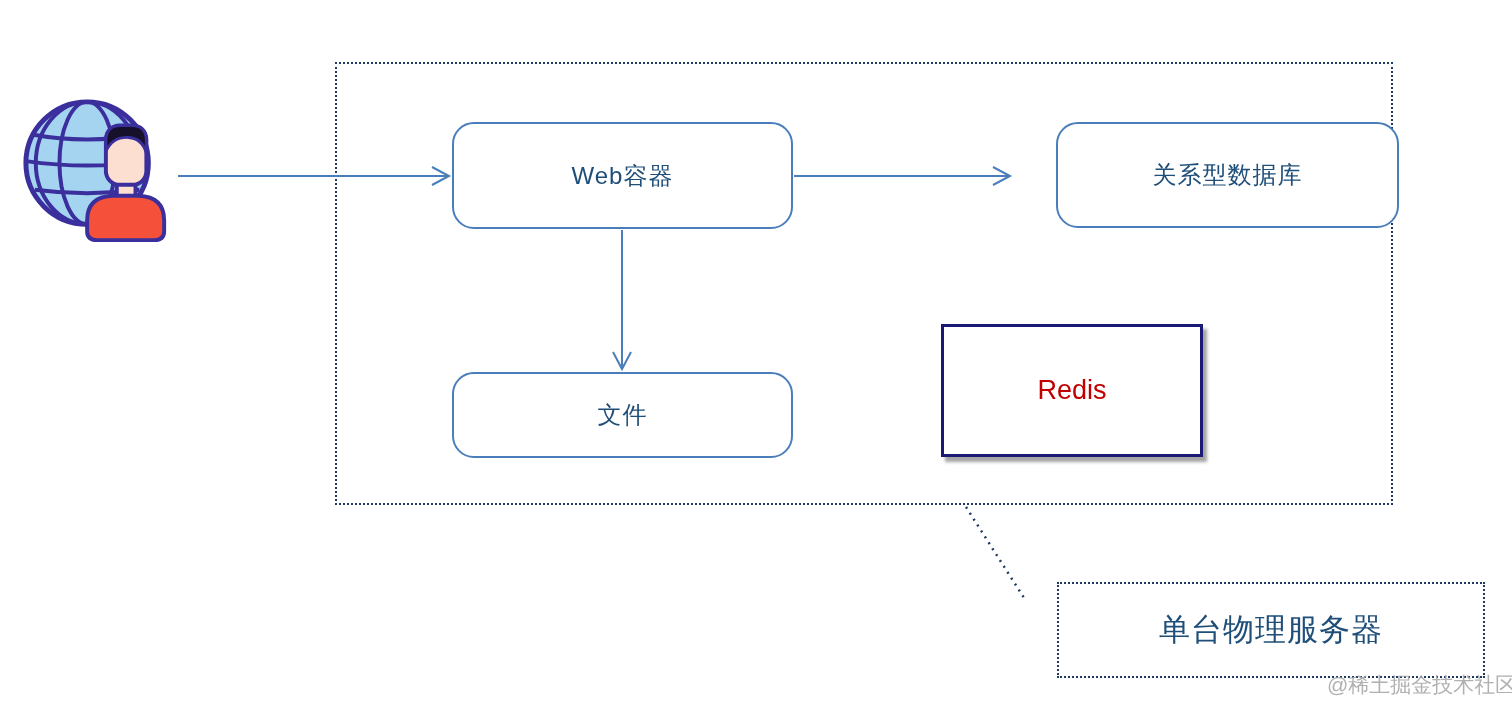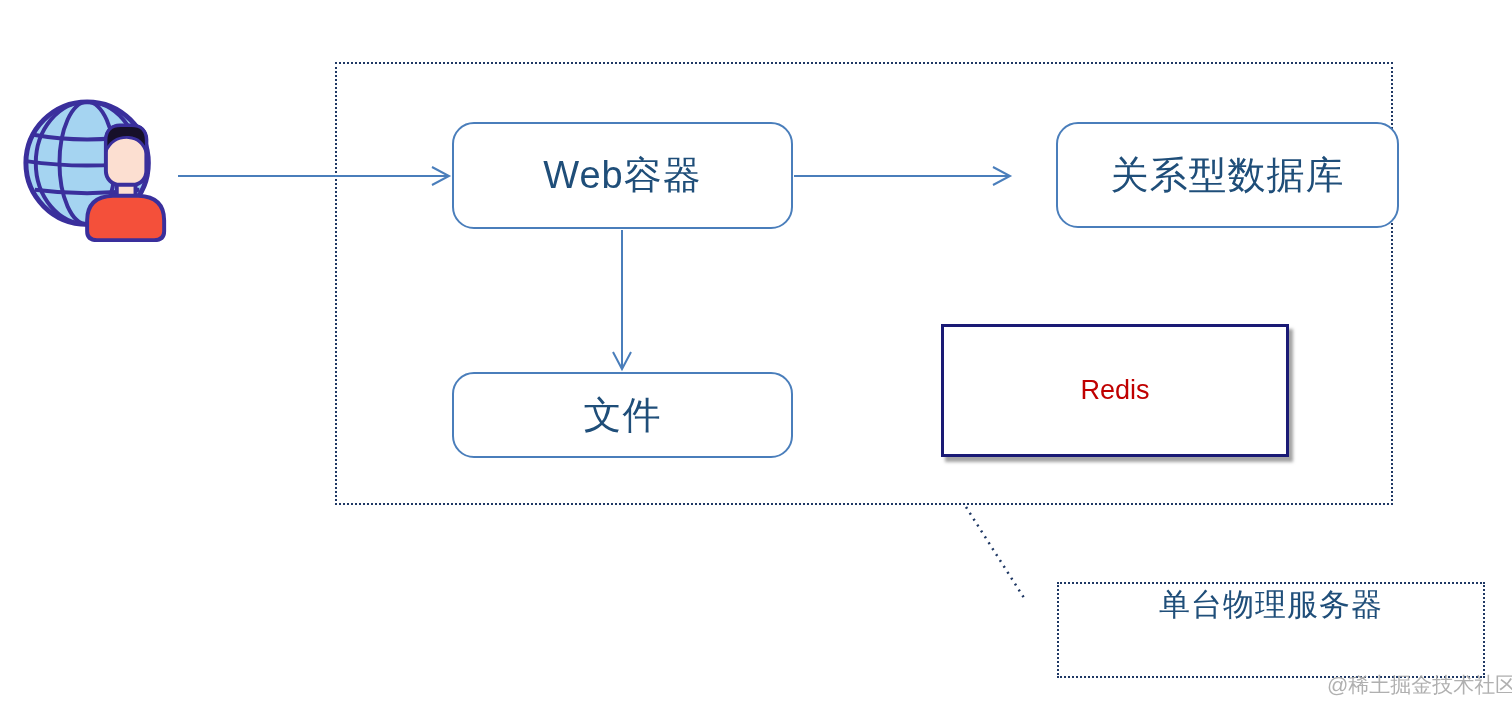--- a/index.html
+++ b/index.html
@@ -32,42 +32,42 @@
     border:2px dotted var(--boundary-border);
   }
   
   .node{
     position:absolute;
     display:flex;align-items:center;justify-content:center;
     background:#ffffff;
     border:2px solid var(--node-border);
     border-radius:22px;
     color:var(--node-text);
-    font-size:38px;
+    font-size:24px;
     letter-spacing:1px;
   }
   .node-web{left:452px;top:122px;width:341px;height:107px;}
   .node-db{left:1012px;top:122px;width:343px;height:106px;margin-left:44px;}
   .node-file{left:452px;top:372px;width:341px;height:86px;}
   
   .node-redis{
     position:absolute;
-    left:941px;top:324px;width:348px;height:133px;
+    left:941px;top:324px;width:262px;height:133px;
     display:flex;align-items:center;justify-content:center;
     background:#ffffff;
     border:3px solid var(--redis-border);
     box-shadow:4px 5px 3px rgba(90,90,90,0.55);
     color:var(--redis-text);
     font-size:27px;
   }
   
   .node-server{
     position:absolute;
     left:1057px;top:582px;width:428px;height:96px;
-    display:flex;align-items:flex-start;justify-content:center;
+    display:flex;align-items:center;justify-content:center;
     background:#ffffff;
     border:2px dotted var(--boundary-border);
     color:var(--node-text);
     font-size:31px;
     letter-spacing:1px;
   }
   
   .edges{
     position:absolute;left:0;top:0;width:1512px;height:714px;
     pointer-events:none;

